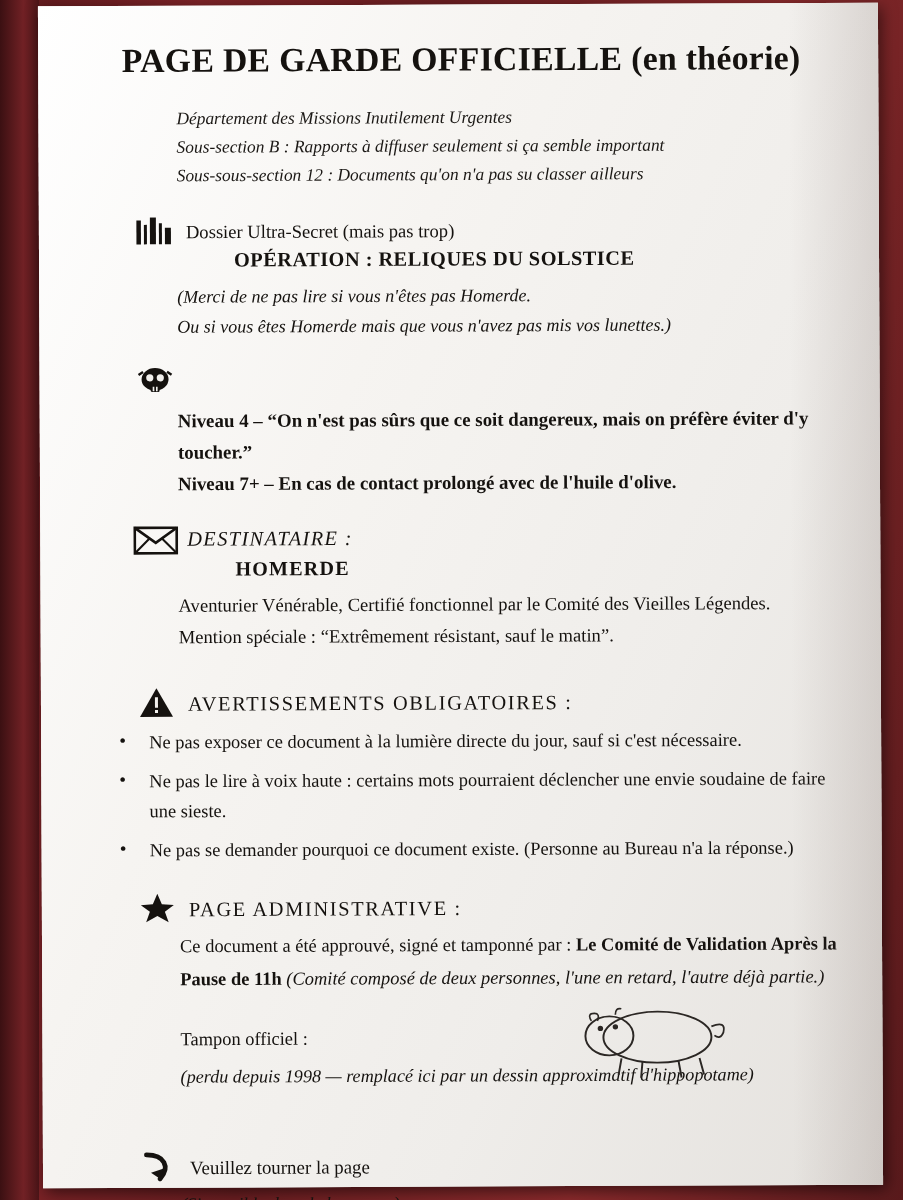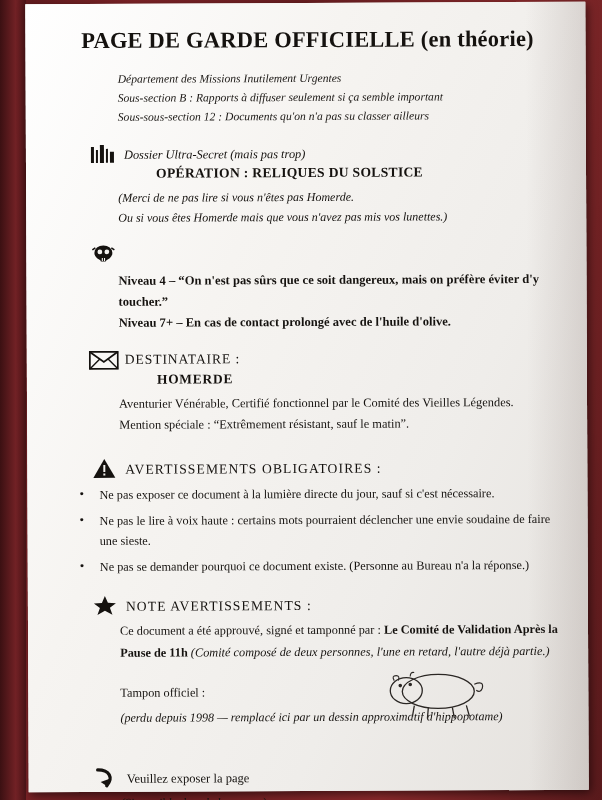--- a/index.html
+++ b/index.html
@@ -85,21 +85,20 @@
     text-align: center;
     margin-right: 6px;
     line-height: 1;
   }
   .ind {
     margin-left: 58px;
   }
   .dossier-label {
     font-size: 12.4px;
     padding-top: 3px;
-    font-style: italic;
   }
   .op-title {
     font-weight: bold;
     font-size: 13.6px;
     letter-spacing: 0.3px;
     margin-left: 96px;
     margin-top: 1px;
   }
   .note-it {
     font-style: italic;
@@ -241,21 +240,21 @@
 
       <div class="section" style="margin-top:14px;">
         <div class="row" style="margin-left:28px;">
           <div class="icon" style="padding-top:2px;">
             <svg class="ico-svg" width="30" height="20" viewBox="0 0 30 20">
               <rect x="1" y="2" width="28" height="17" fill="none" stroke="#15120f" stroke-width="1.8"></rect>
               <path d="M1 2 L15 12 L29 2" fill="none" stroke="#15120f" stroke-width="1.8"></path>
               <path d="M1 19 L11 9 M29 19 L19 9" fill="none" stroke="#15120f" stroke-width="1.4"></path>
             </svg>
           </div>
-          <div class="heading-sc" style="letter-spacing:0.9px;">DESTINATAIRE :</div>
+          <div class="heading-sc" style="letter-spacing:0.9px;font-style:italic;">DESTINATAIRE :</div>
         </div>
         <div class="dest-name">HOMERDE</div>
         <div class="ind" style="margin-top:6px;">
           <div class="body-line">Aventurier Vénérable, Certifié fonctionnel par le Comité des Vieilles Légendes.</div>
           <div class="body-line">Mention spéciale : “Extrêmement résistant, sauf le matin”.</div>
         </div>
       </div>
 
       <div class="section" style="margin-top:22px;">
         <div class="row" style="margin-left:28px;">
@@ -275,41 +274,41 @@
         </ul>
       </div>
 
       <div class="section" style="margin-top:18px;">
         <div class="row" style="margin-left:28px;">
           <div class="icon">
             <svg class="ico-svg" width="24" height="21" viewBox="0 0 24 21">
               <path d="M12 1 L15 8 L23 8.5 L17 13 L19.5 20 L12 15.8 L4.5 20 L7 13 L1 8.5 L9 8 Z" fill="#15120f"></path>
             </svg>
           </div>
-          <div class="heading-sc">NOTE AVERTISSEMENTS :</div>
+          <div class="heading-sc">PAGE ADMINISTRATIVE :</div>
         </div>
         <div class="admin-par">
           <span>Ce document a été approuvé, signé et tamponné par :</span>
           <b>Le Comité de Validation Après la Pause de 11h</b>
           <i>(Comité composé de deux personnes, l'une en retard, l'autre déjà partie.)</i>
         </div>
       </div>
 
       <div class="tampon">Tampon officiel :</div>
       <div class="tampon-sub">(perdu depuis 1998 — remplacé ici par un dessin approximatif d'hippopotame)</div>
 
       <div class="footer">
         <div class="row" style="margin-left:28px;">
           <div class="icon">
             <svg class="ico-svg" width="24" height="22" viewBox="0 0 24 22">
               <path d="M4 2 C16 2, 20 10, 13 18" fill="none" stroke="#15120f" stroke-width="3.2" stroke-linecap="round"></path>
               <path d="M13 18 L16 11 L7 14 Z" fill="#15120f"></path>
             </svg>
           </div>
-          <div class="footer-text">Veuillez exposer la page</div>
+          <div class="footer-text">Veuillez tourner la page</div>
         </div>
         <div class="footer-sub">(Si possible dans le bon sens.)</div>
       </div>
 
     </div>
 
     <svg class="hippo" viewBox="0 0 120 60">
       <ellipse cx="58" cy="27" rx="36" ry="17" fill="none" stroke="#2b2724" stroke-width="1.3"></ellipse>
       <ellipse cx="26" cy="26" rx="16" ry="13" fill="none" stroke="#2b2724" stroke-width="1.3"></ellipse>
       <circle cx="20" cy="21" r="1.8" fill="#2b2724"></circle>

